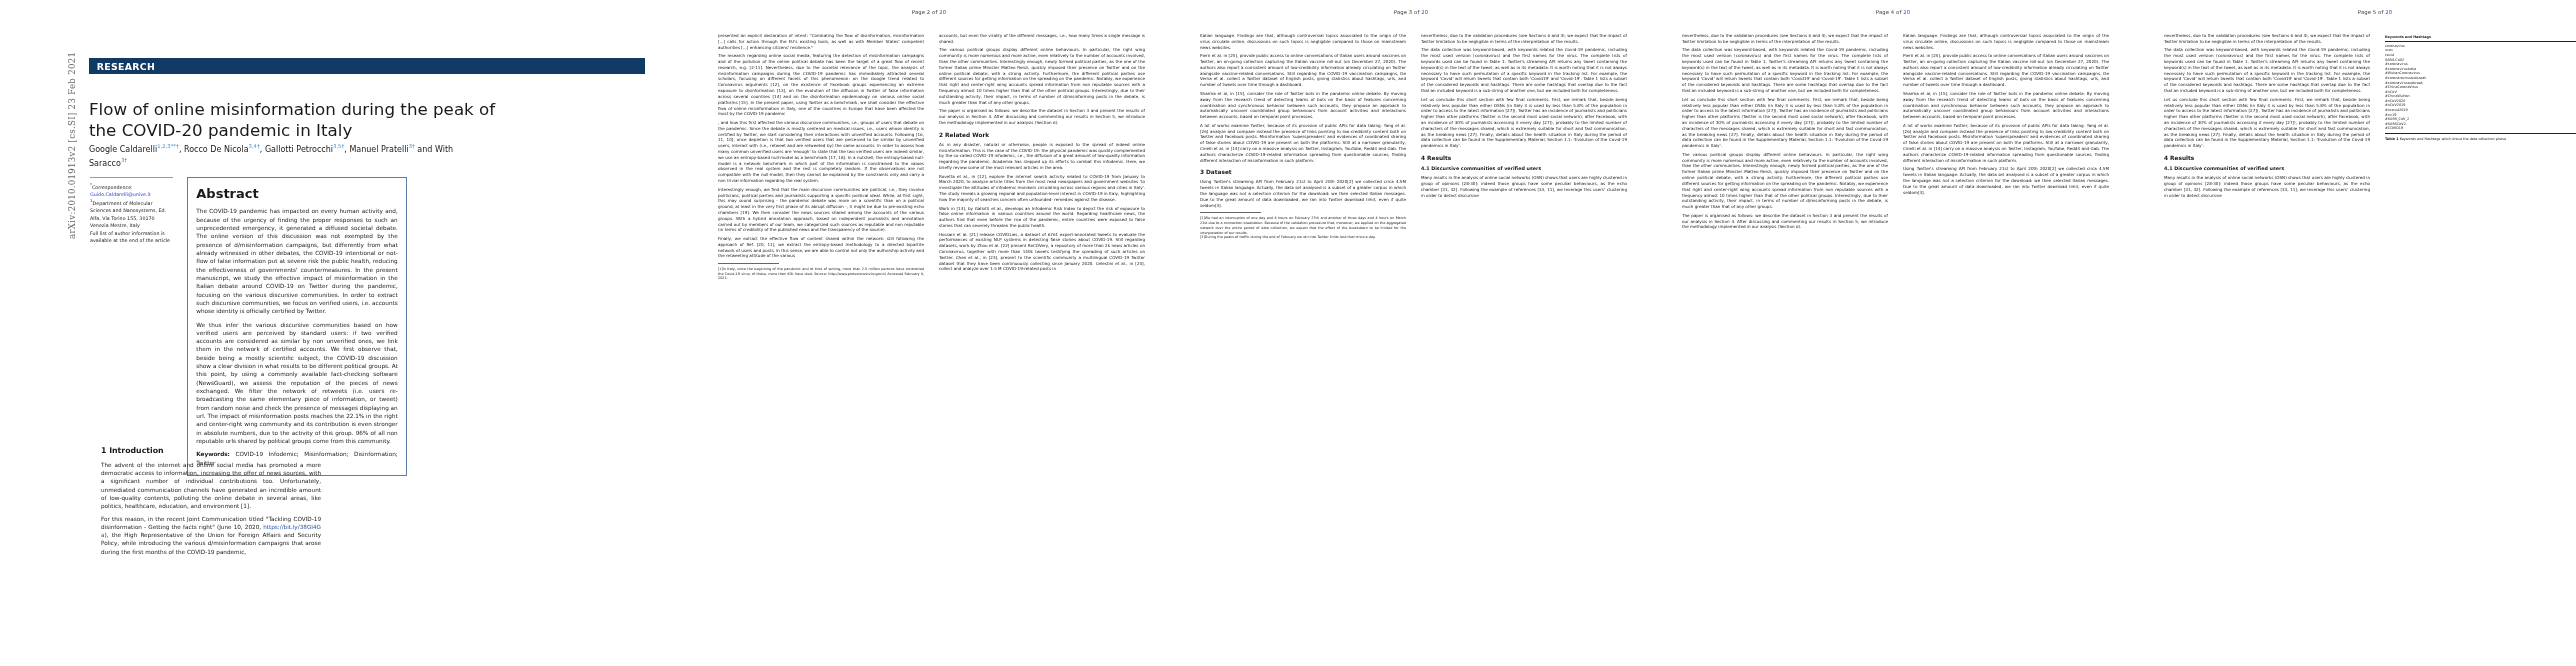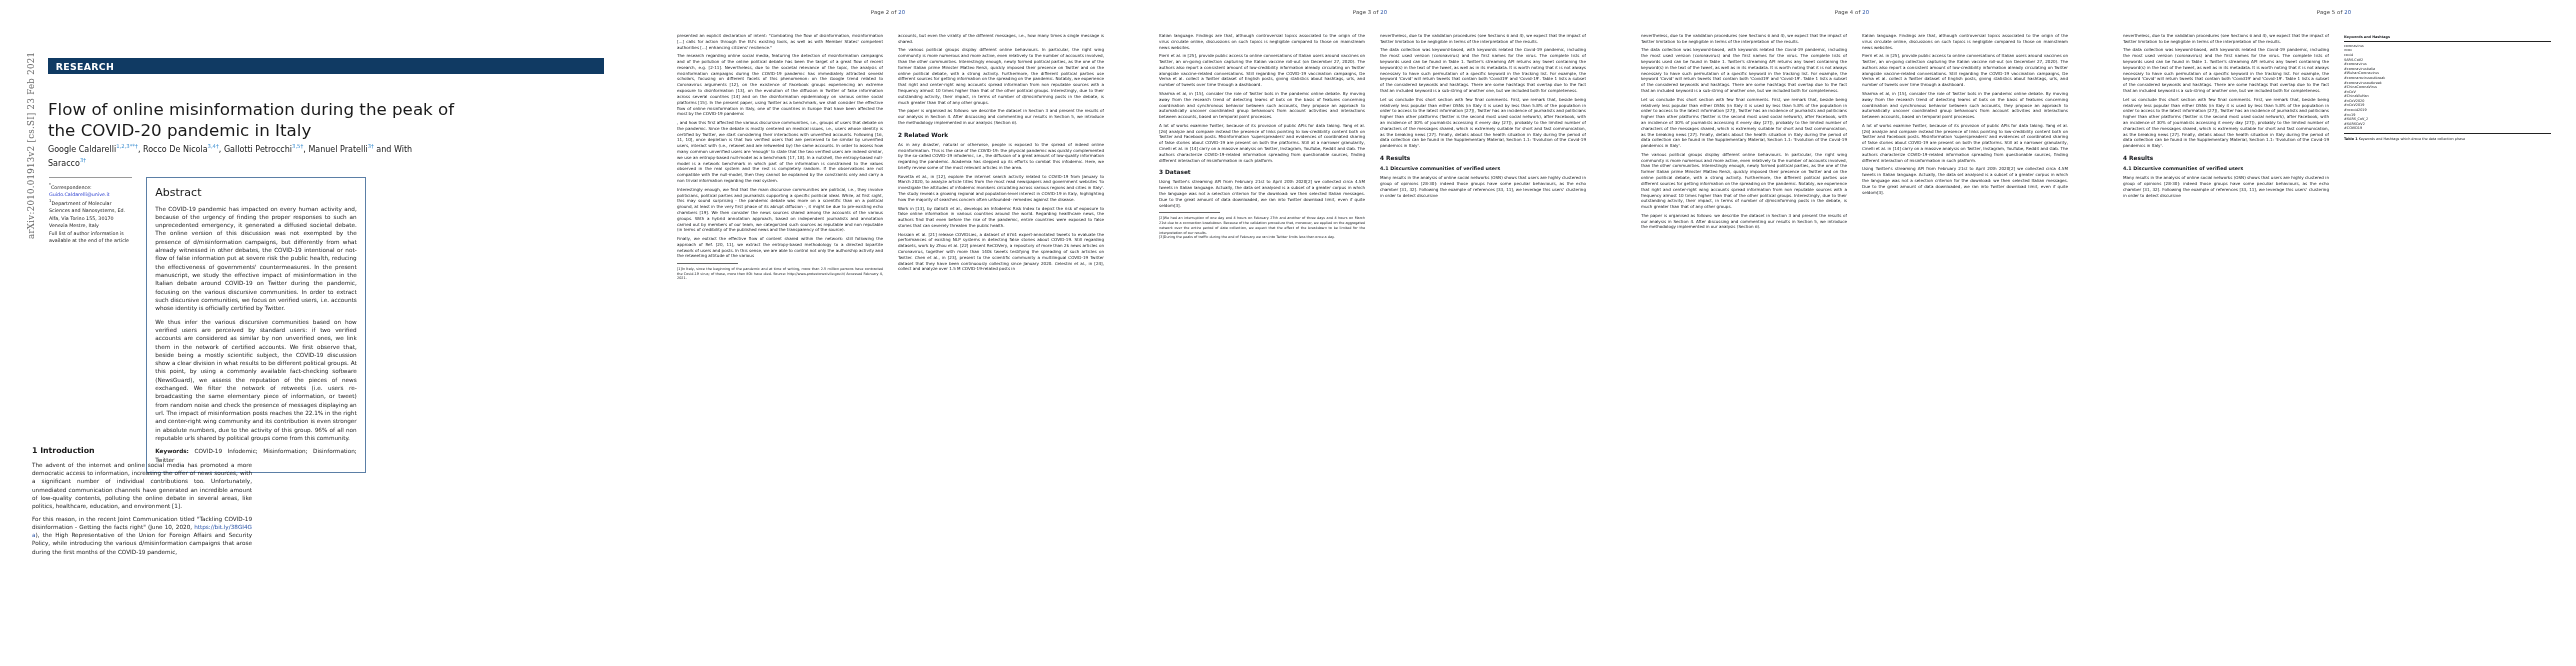--- a/index.html
+++ b/index.html
@@ -1,43 +1,43 @@
 <!DOCTYPE html>
 <html style="font-size:9px"><head>
 <meta charset="utf-8">
 <style>
   html,body{margin:0;padding:0;background:#ffffff;}
   body{width:2576px;height:667px;font-family:"DejaVu Sans",sans-serif;color:#000;overflow:hidden;}
-  .viewer{position:relative;width:2392px;height:667px;background:#ffffff;display:flex;}
+  .viewer{position:relative;width:2392px;height:667px;background:#ffffff;display:flex;padding-left:41px;}
   .page{position:relative;background:#ffffff;height:667px;flex:0 0 auto;overflow:hidden;}
   .page-1{width:647px;}
   .page-n{width:482px;}
   .page-head{position:absolute;top:9px;width:100%;text-align:center;font-size:5.3px;color:#3a3a3a;letter-spacing:0.1px;}
   .page-head .lnk{color:#2b55a8;}
   
   .spine{position:absolute;left:25.6px;top:239px;width:311px;transform:rotate(-90deg);transform-origin:0 0;font-size:8.6px;color:#6b6b6b;letter-spacing:0.3px;white-space:nowrap;font-family:"DejaVu Serif",serif;}
   
   .research{position:absolute;left:48px;top:58px;width:556px;height:16px;background:#103a63;color:#fff;font-weight:bold;font-size:9.4px;letter-spacing:0.3px;padding:3.3px 0 0 7.8px;box-sizing:border-box;}
   .title{position:absolute;left:48px;top:83px;width:561px;font-size:16.7px;line-height:1.24;color:#1a1a1a;font-weight:400;margin-top:16px;}
   .authors{position:absolute;left:48px;top:142px;width:561px;font-size:8px;line-height:1.5;color:#1a1a1a;}
   .sup{color:#3d8fd1;font-size:5.3px;vertical-align:super;}
   .supdag{color:#3d8fd1;font-size:5.6px;vertical-align:super;}
   
   .corr{position:absolute;left:49px;top:177px;width:83px;font-size:4.8px;line-height:1.55;color:#1a1a1a;}
   .corr .rule{border-top:0.8px solid #9a9a9a;margin-bottom:3.9px;width:100%;}
   .corr a{color:#2b3fd0;text-decoration:none;}
   .corr .star{vertical-align:super;font-size:3.9px;}
   
   .abs{position:absolute;left:146px;top:177px;width:220px;border:0.6px solid #5b7fa6;padding:7.2px 8.3px 8.3px 8.3px;box-sizing:border-box;font-size:5.7px;line-height:1.46;color:#1a1a1a;text-align:justify;}
-  .abs h3{margin:0 0 3.3px 0;font-size:11px;font-weight:normal;}
+  .abs h3{margin:0 0 3.3px 0;font-size:13px;font-weight:bold;}
   .abs p{margin:0 0 5px 0;}
   .abs .kw{margin:0;}
   .abs .kw b{font-weight:bold;}
   
-  .intro{position:absolute;left:32px;top:445px;width:220px;font-size:5.7px;line-height:1.46;text-align:justify;color:#1a1a1a;}
+  .intro{position:absolute;left:60px;top:445px;width:220px;font-size:5.7px;line-height:1.46;text-align:justify;color:#1a1a1a;}
   .intro h2{font-size:7.8px;margin:0 0 4.4px 0;font-weight:bold;}
   .intro p{margin:0 0 3.9px 0;text-indent:0;}
   .intro a{color:#2b55a8;text-decoration:none;word-break:break-all;}
   
   .col{position:absolute;font-size:4.1px;line-height:1.42;text-align:justify;color:#15181c;}
   .col h2{font-size:5.8px;margin:5px 0 2.8px 0;font-weight:bold;}
   .col h3{font-size:4.8px;margin:3.9px 0 2.2px 0;font-weight:bold;}
   .col p{margin:0 0 2.8px 0;}
   .col .fn{font-size:3.4px;line-height:1.4;color:#15181c;}
   .col hr.fnrule{border:0;border-top:0.4px solid #666;width:61px;margin:3.9px 0 2.8px 0;}

